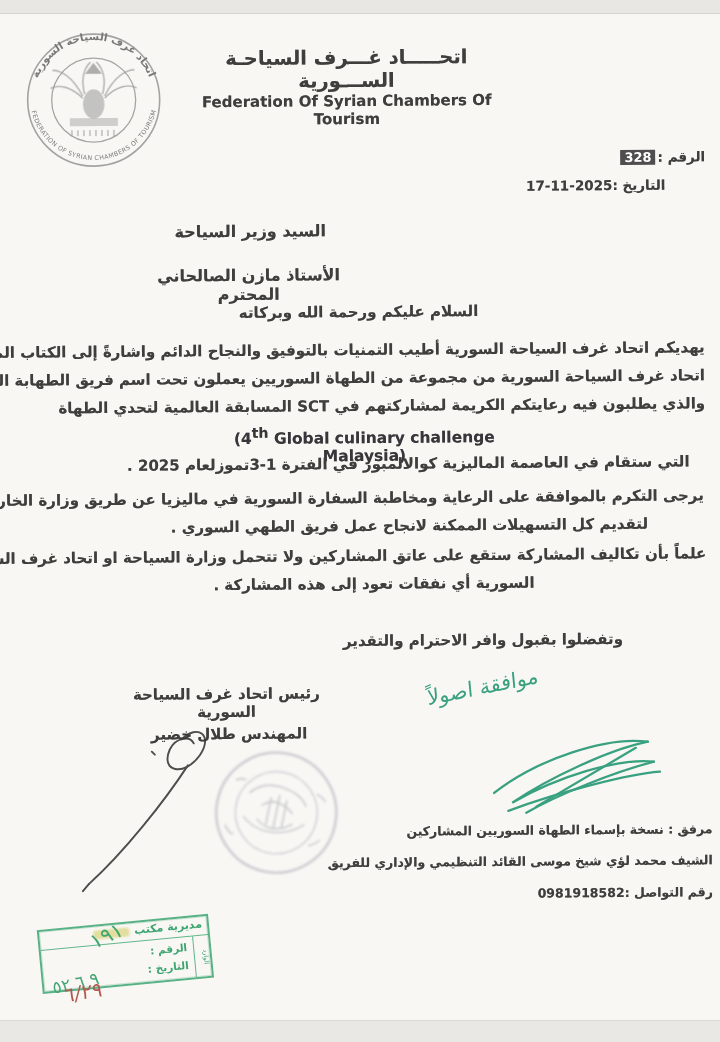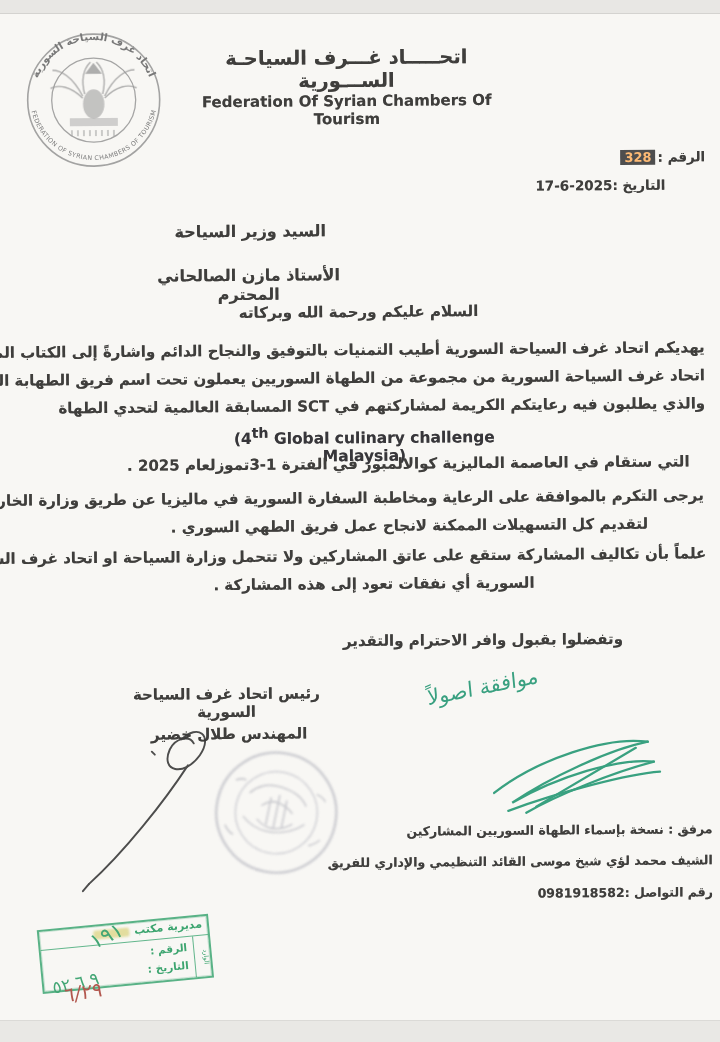--- a/index.html
+++ b/index.html
@@ -9,21 +9,21 @@
   .band-bottom{position:absolute;bottom:0;left:0;right:0;height:21px;background:#e9e8e5;border-top:1px solid #dbdad7;}
   .sheet{position:absolute;inset:0;transform:rotate(-0.45deg);}
   .txt{position:absolute;color:#3f3e3c;font-weight:bold;white-space:nowrap;
        text-shadow:0 0 .6px rgba(64,63,61,.55);}
   .rtl{direction:rtl;}
   .center{text-align:center;white-space:normal;}
   
   .org-ar{left:180px;top:46px;width:340px;font-size:19.5px;letter-spacing:.5px;}
   .org-en{left:180px;top:92px;width:340px;font-size:15px;}
   .ref-line{top:151px;right:12px;font-size:13.5px;}
-  .ref-box{display:inline-block;background:#4e4e4e;color:#fdba74;padding:0 4px;margin-right:2px;
+  .ref-box{display:inline-block;background:#4e4e4e;color:#ffffff;padding:0 4px;margin-right:2px;
            text-shadow:none;font-size:13px;}
   .date-line{top:179px;right:52px;font-size:13.5px;}
   
   .rcpt1{left:150px;top:221px;width:205px;font-size:16px;}
   .rcpt2{left:138px;top:265px;width:225px;font-size:16px;}
   .greet{top:303px;right:240px;font-size:15px;}
   
   .body-line{font-size:15px;}
   .p1l1{top:341px;right:14px;}
   .p1l2{top:369px;right:14px;}
@@ -96,21 +96,21 @@
         <ellipse cx="81" cy="80" rx="10" ry="14" fill="#9b9b9b" opacity=".7"></ellipse>
         <path d="M57,98 h48" stroke-width="8" opacity=".55"></path>
         <path d="M59,106 v6 M65,106 v6 M71,106 v6 M77,106 v6 M83,106 v6 M89,106 v6 M95,106 v6 M101,106 v6" stroke-width="1.2"></path>
       </g>
     </svg>
 
     <div class="txt center org-ar">اتحـــــاد غـــرف السياحـة الســـورية</div>
     <div class="txt center org-en">Federation Of Syrian Chambers Of Tourism</div>
 
     <div class="txt rtl ref-line"><span>الرقم :</span><span class="ref-box">328</span></div>
-    <div class="txt rtl date-line"><span>التاريخ :</span><span>2025-6-17</span></div>
+    <div class="txt rtl date-line"><span>التاريخ :</span><span>2025-11-17</span></div>
 
     <div class="txt rtl center rcpt1">السيد وزير السياحة</div>
     <div class="txt rtl center rcpt2">الأستاذ مازن الصالحاني المحترم</div>
     <div class="txt rtl greet">السلام عليكم ورحمة الله وبركاته</div>
 
     <div class="txt rtl body-line p1l1">يهديكم اتحاد غرف السياحة السورية أطيب التمنيات بالتوفيق والنجاح الدائم واشارةً إلى الكتاب المقدم إلى</div>
     <div class="txt rtl body-line p1l2">اتحاد غرف السياحة السورية من مجموعة من الطهاة السوريين يعملون تحت اسم فريق الطهابة السوري</div>
     <div class="txt rtl body-line p1l3">والذي يطلبون فيه رعايتكم الكريمة لمشاركتهم في SCT المسابقة العالمية لتحدي الطهاة</div>
 
     <div class="txt center subject"><span>(4</span><sup>th</sup><span> Global culinary challenge Malaysia)</span></div>

